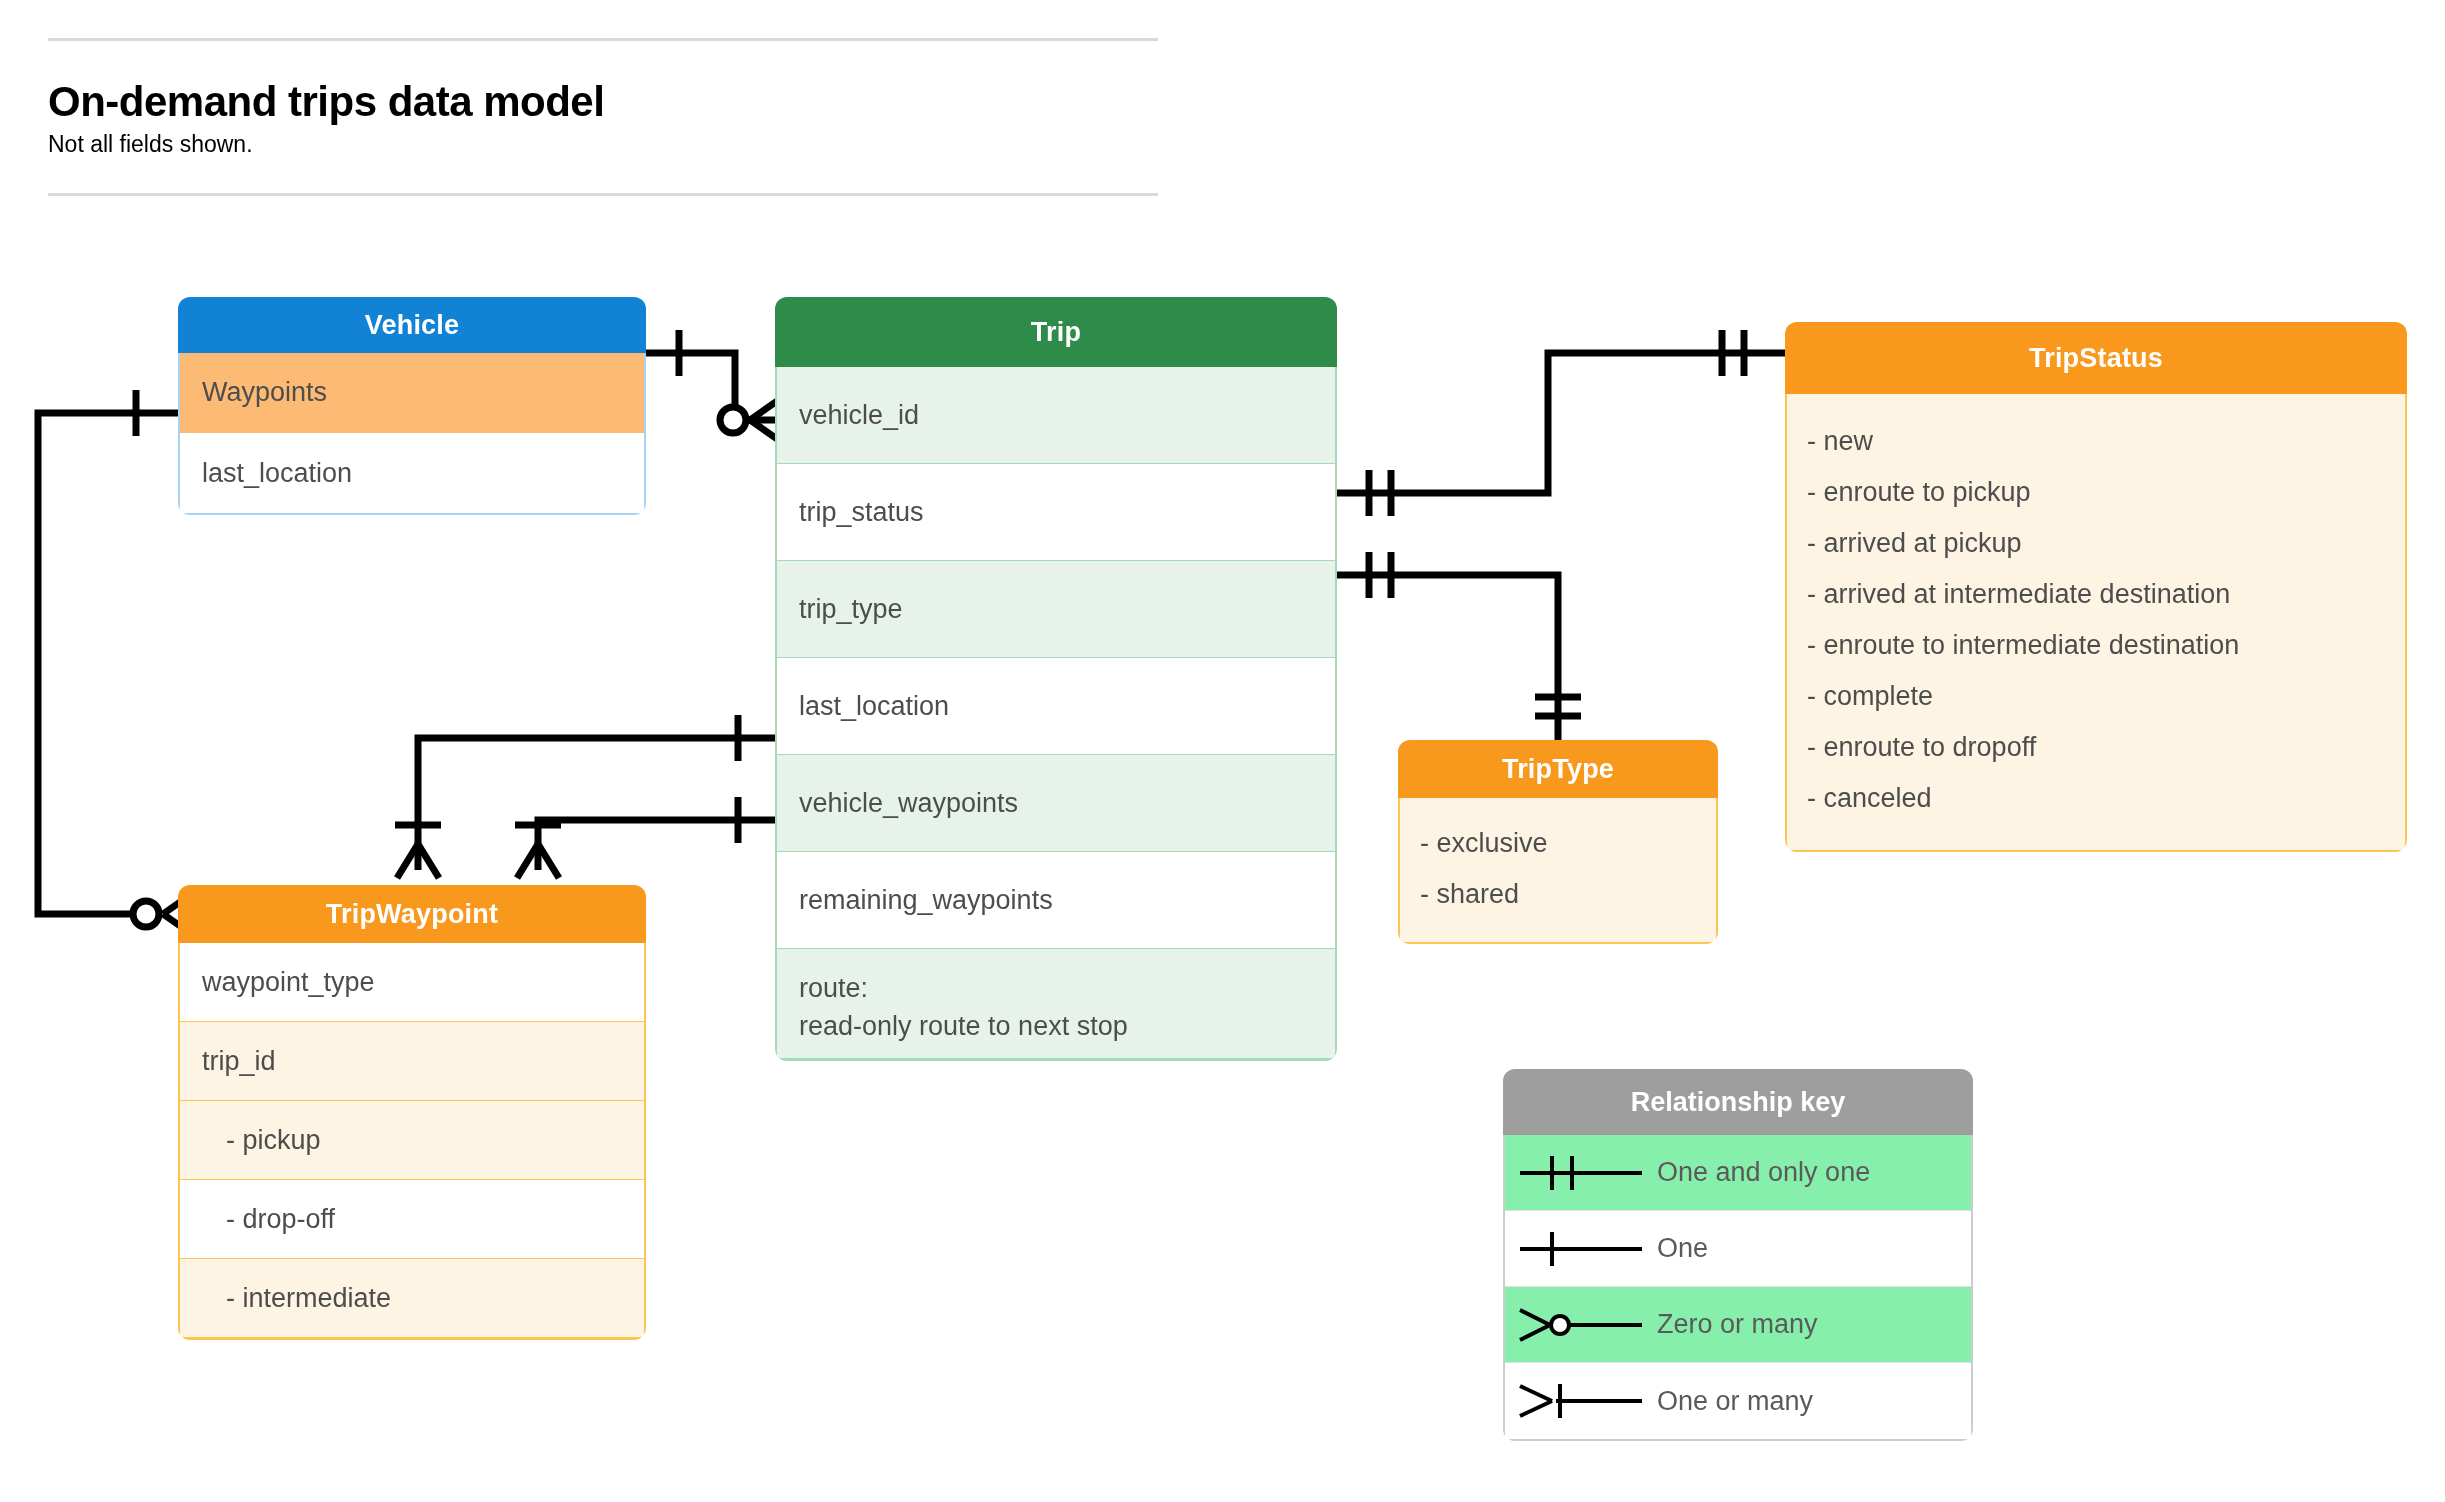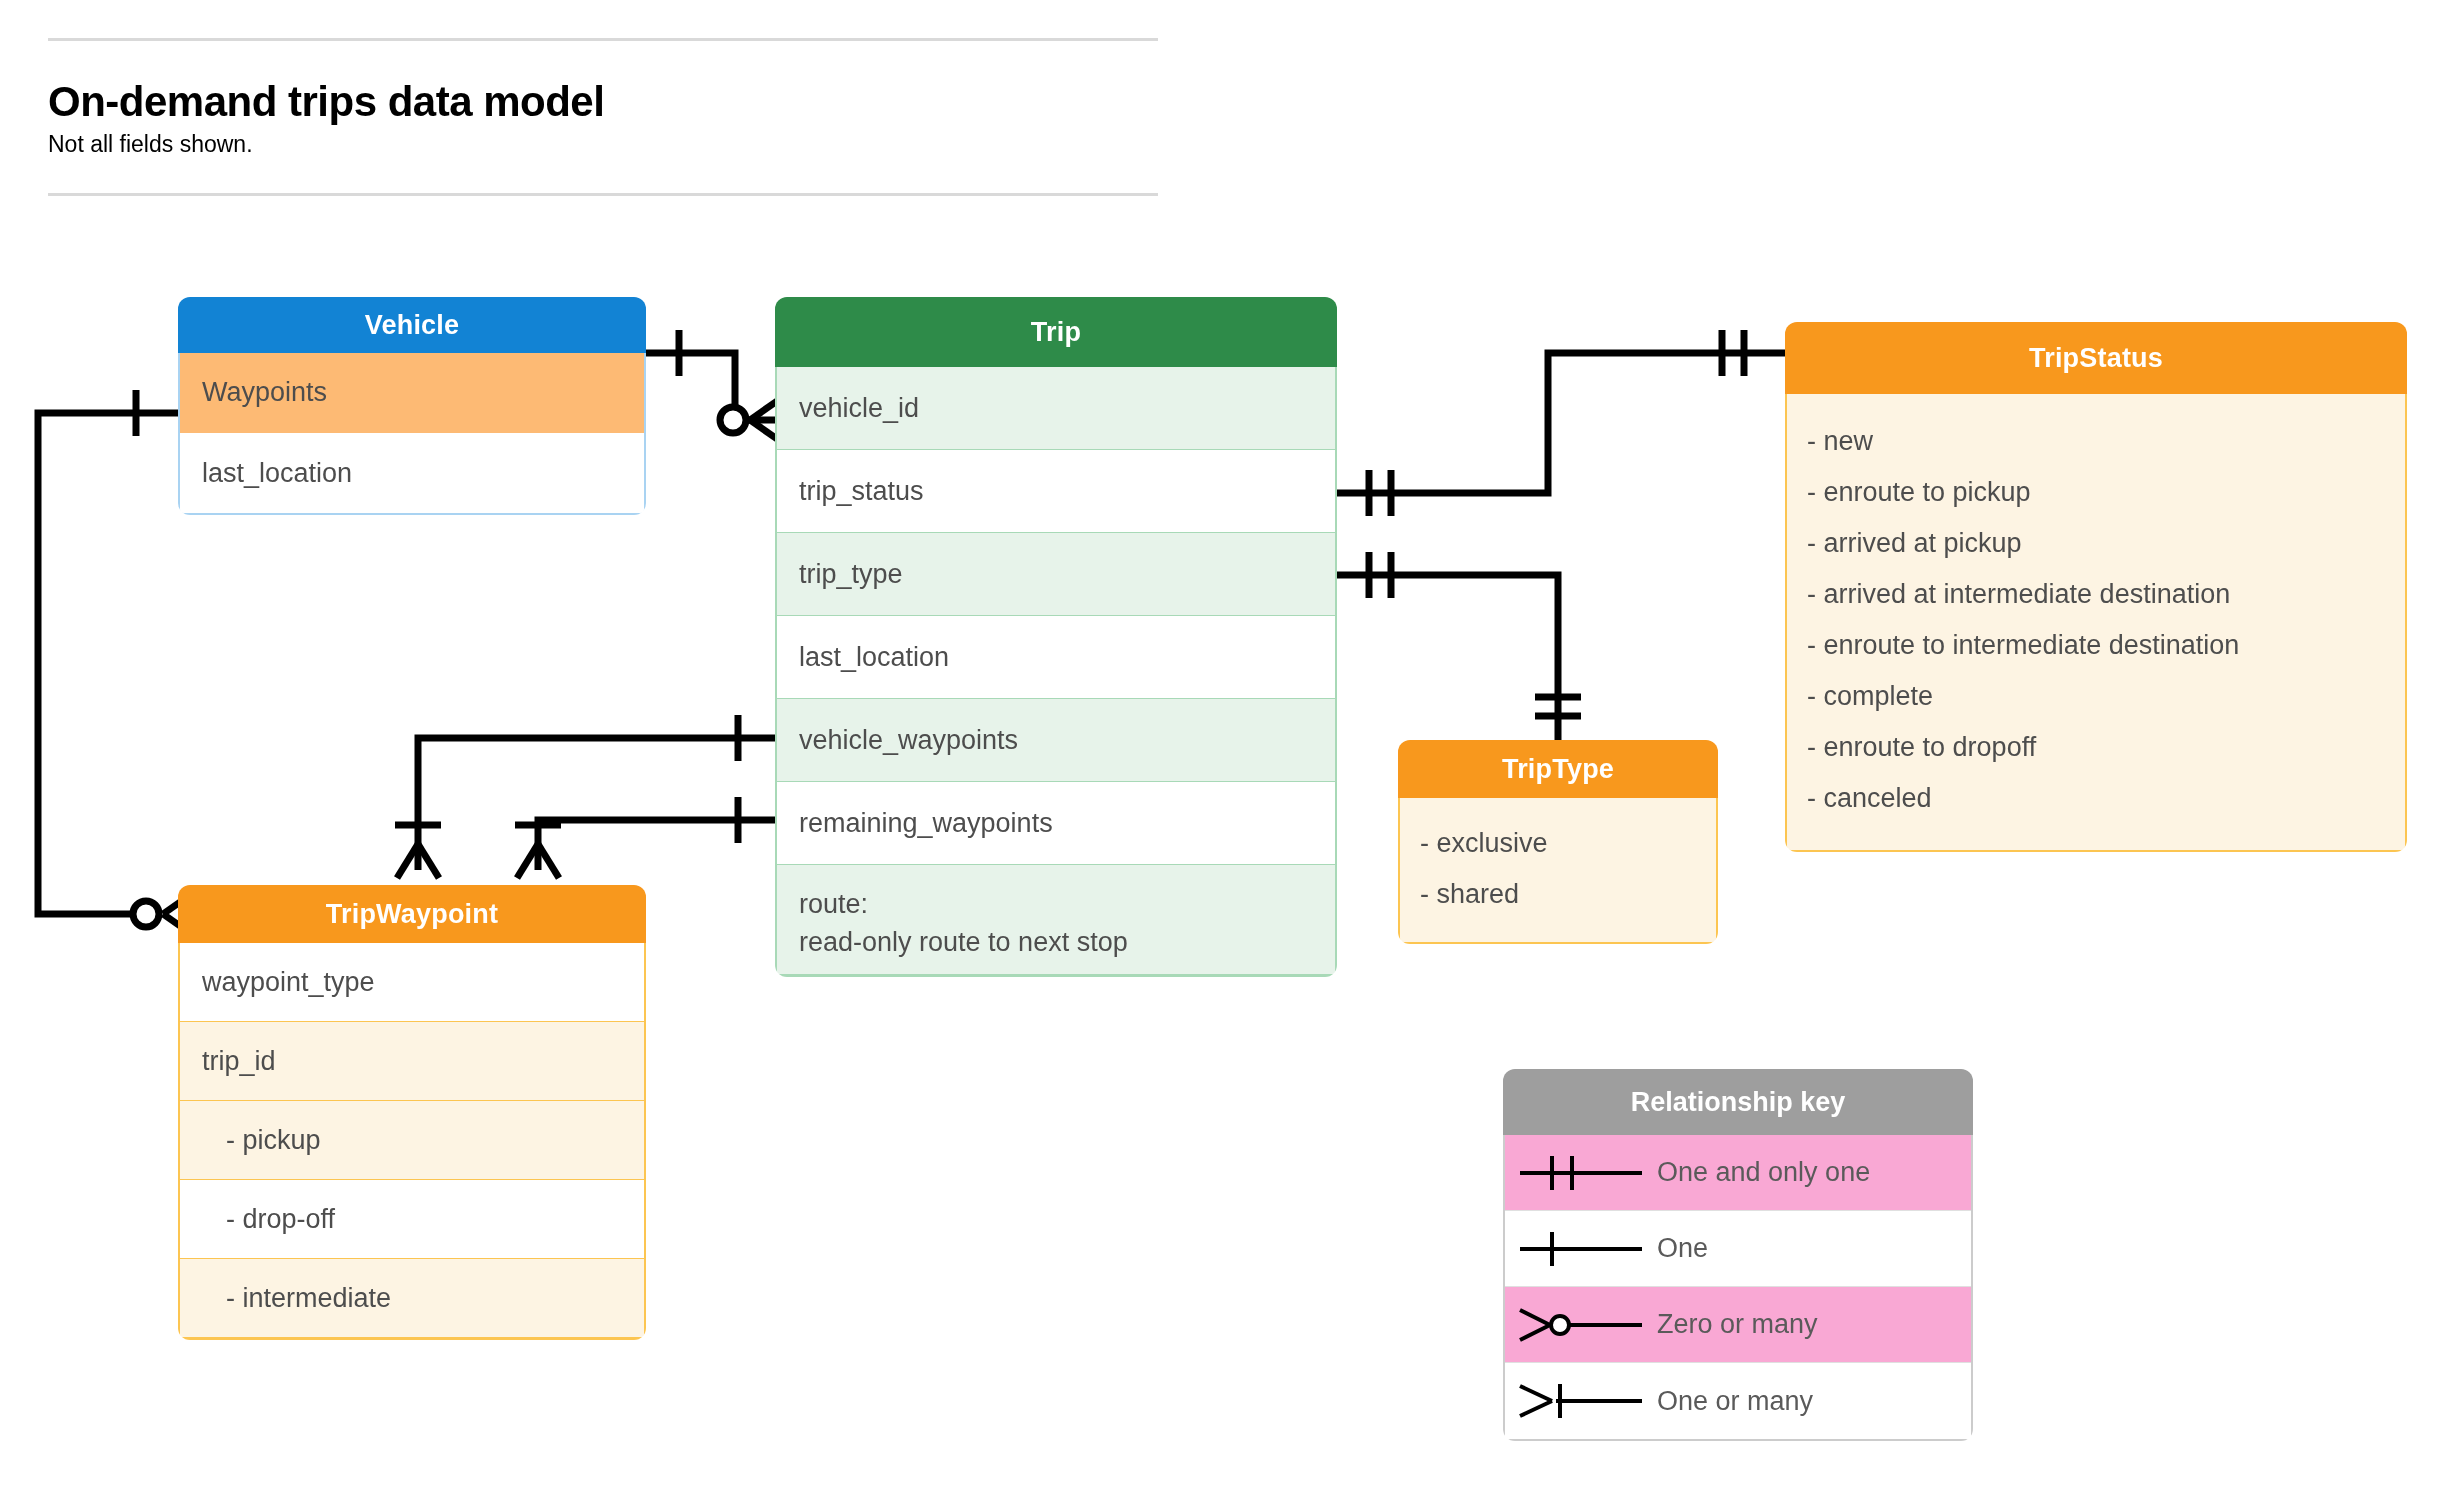--- a/index.html
+++ b/index.html
@@ -87,21 +87,21 @@
   #entity-vehicle { left: 178px; top: 297px; width: 468px; }
   #entity-vehicle .entity-header { background: #1283d4; height: 56px; }
   #entity-vehicle .entity-body { border-color: #a9d3f2; background: #ffffff; }
   #entity-vehicle .row { height: 80px; }
   #entity-vehicle .row.alt { background: #fdba74; }
 
   
   #entity-trip { left: 775px; top: 297px; width: 562px; }
   #entity-trip .entity-header { background: #2e8b49; height: 70px; }
   #entity-trip .entity-body { border-color: #a8d9b7; background: #ffffff; }
-  #entity-trip .row { height: 83px; border-bottom: 1.5px solid #a8d9b7; }
+  #entity-trip .row { height: 97px; border-bottom: 1.5px solid #a8d9b7; }
   #entity-trip .row.alt { background: #e7f3ea; }
   #entity-trip .row.multiline { height: 110px; }
 
   
   #entity-tripstatus { left: 1785px; top: 322px; width: 622px; }
   #entity-tripstatus .entity-header { background: #f8981d; height: 72px; }
   #entity-tripstatus .entity-body {
     border-color: #fcc551; background: #fdf4e3;
     padding: 22px 0 26px 0;
   }
@@ -150,21 +150,21 @@
     background: #ffffff;
   }
   .legend-row {
     display: flex;
     align-items: center;
     height: 76px;
     box-sizing: border-box;
     border-bottom: 1.5px solid #e0e0e0;
   }
   .legend-row:last-child { border-bottom: none; }
-  .legend-row.alt { background: #f9a8d4; }
+  .legend-row.alt { background: #86efac; }
   .legend-sym {
     width: 152px;
     flex: 0 0 152px;
     display: flex;
     align-items: center;
     justify-content: center;
   }
   .legend-label {
     font-size: 27px;
     color: #5a5a5a;

